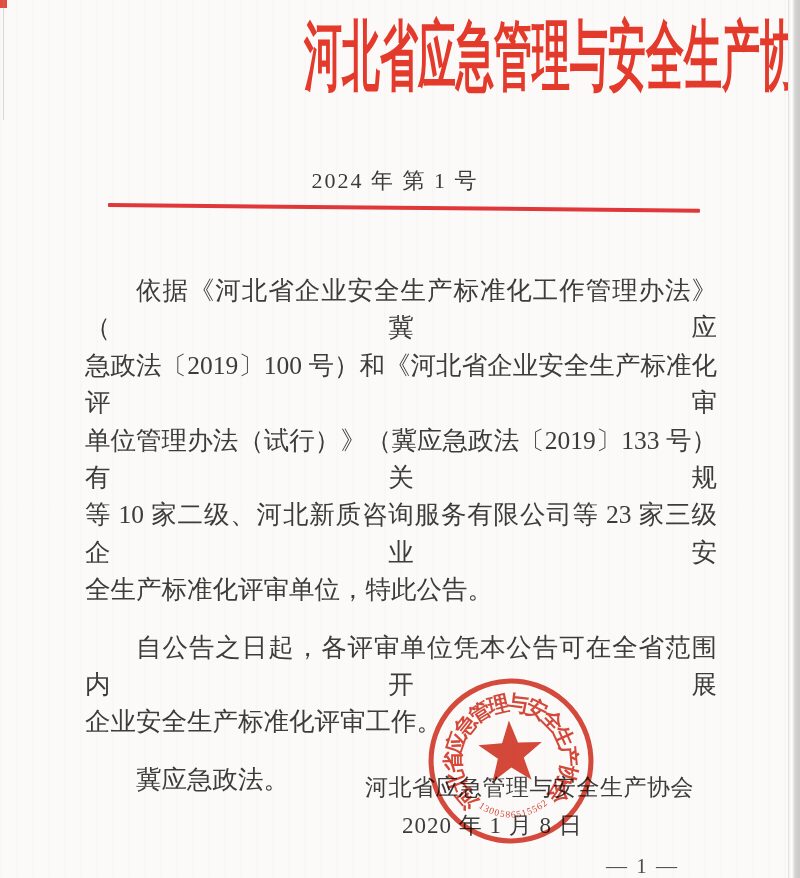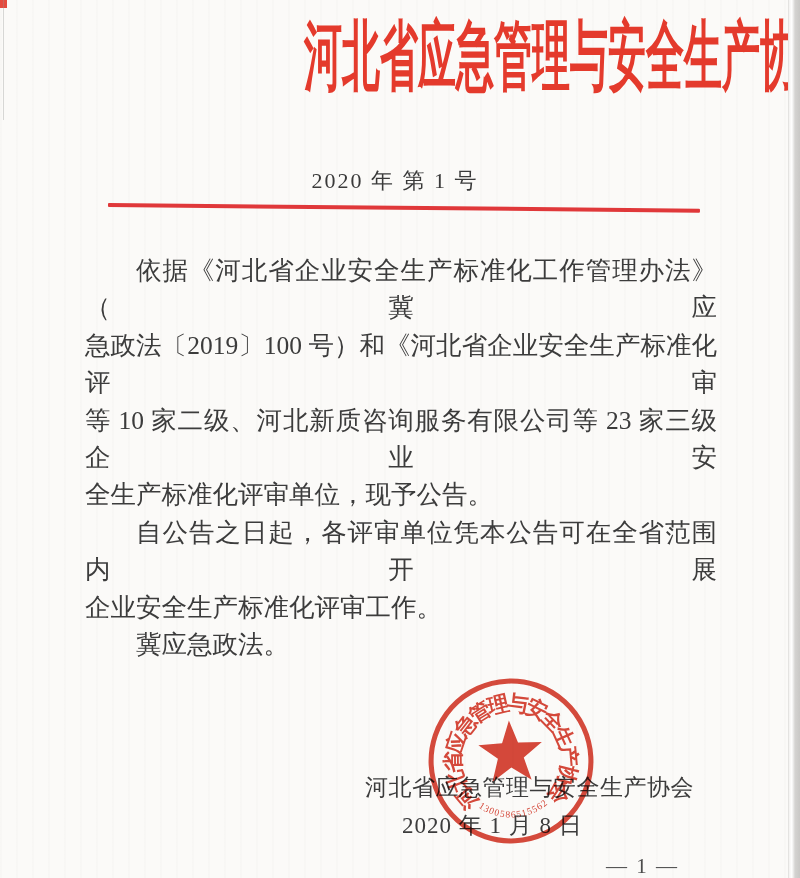--- a/index.html
+++ b/index.html
@@ -46,21 +46,21 @@
     background:#e0383a;
     transform:rotate(0.55deg);transform-origin:left center;
     border-radius:1px;
   }
   .body-block{
     position:absolute;top:252px;left:85px;width:632px;
     font-size:25.5px;line-height:37.4px;color:#3c3c3c;
   }
   .body-line{white-space:nowrap;}
   .body-line.fill{white-space:normal;text-align:justify;text-align-last:justify;}
-  .body-line.indent{padding-left:51px;}
+  .body-line.indent{padding-left:51px;margin-top:20px;}
   .body-line.indent.fill{padding-left:0;text-indent:51px;}
   .attachments-block{
     position:absolute;top:606px;left:158px;
     font-size:25.5px;line-height:38px;color:#3c3c3c;
   }
   .signature-line{
     position:absolute;top:772px;left:349px;
     font-size:23px;letter-spacing:0.5px;color:#3c3c3c;white-space:nowrap;margin-left:16px;
   }
   .date-line{
@@ -85,29 +85,30 @@
 
 <div class="page">
 
   <div class="scan-corner-mark"></div>
   <div class="scan-left-edge"></div>
 
   <div class="doc-title-wrap">
     <span class="doc-title">河北省应急管理与安全生产协会公告</span>
   </div>
 
-  <div class="issue-line">2020 年  第 1 号</div>
+  <div class="issue-line">2024 年  第 1 号</div>
 
   <div class="red-rule"></div>
 
   <div class="body-block">
     <div class="body-line indent fill">依据《河北省企业安全生产标准化工作管理办法》（冀应</div>
     <div class="body-line fill">急政法〔2019〕100 号）和《河北省企业安全生产标准化评审</div>
+    <div class="body-line fill">单位管理办法（试行）》（冀应急政法〔2019〕133 号）有关规</div>
     <div class="body-line fill">等 10 家二级、河北新质咨询服务有限公司等 23 家三级企业安</div>
-    <div class="body-line">全生产标准化评审单位，现予公告。</div>
+    <div class="body-line">全生产标准化评审单位，特此公告。</div>
     <div class="body-line indent fill">自公告之日起，各评审单位凭本公告可在全省范围内开展</div>
     <div class="body-line">企业安全生产标准化评审工作。</div>
     <div class="body-line indent">冀应急政法。</div>
   </div>
 
 
   <div class="signature-line">河北省应急管理与安全生产协会</div>
 
   <div class="date-line">2020 年 1 月 8 日</div>
 

